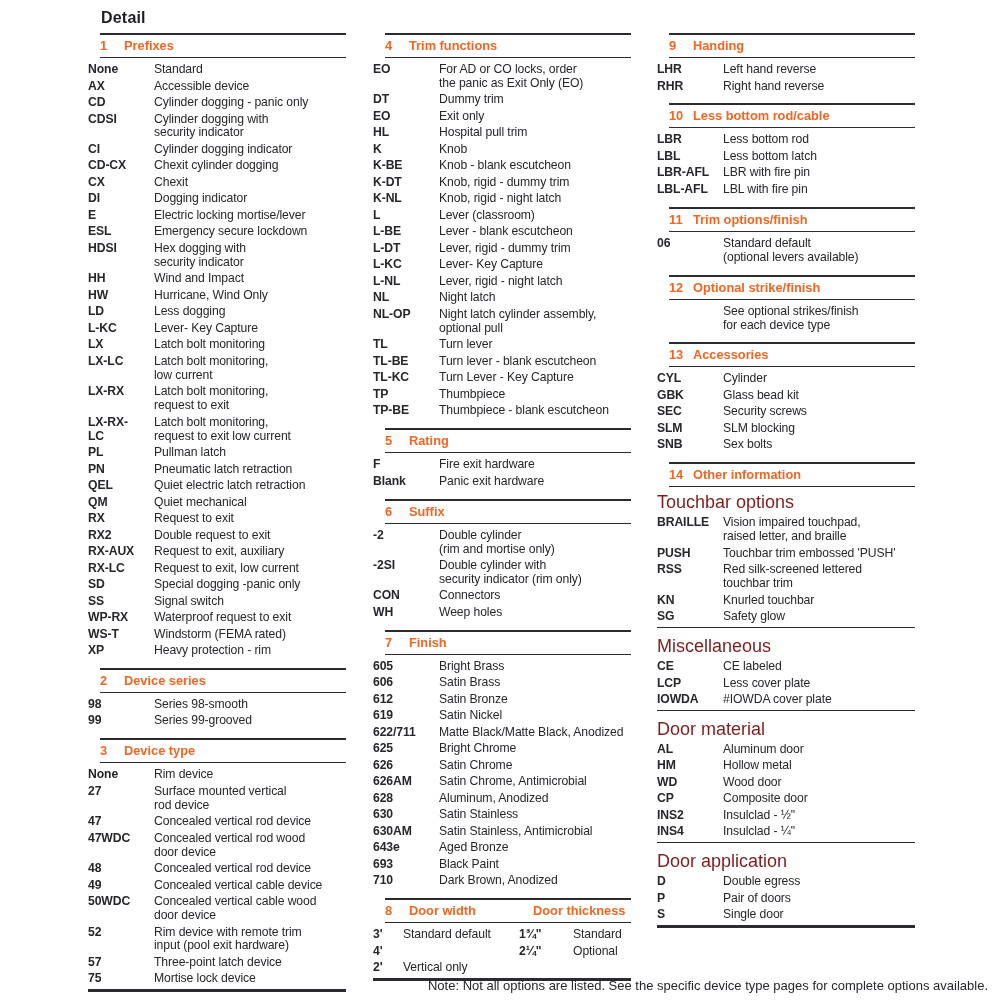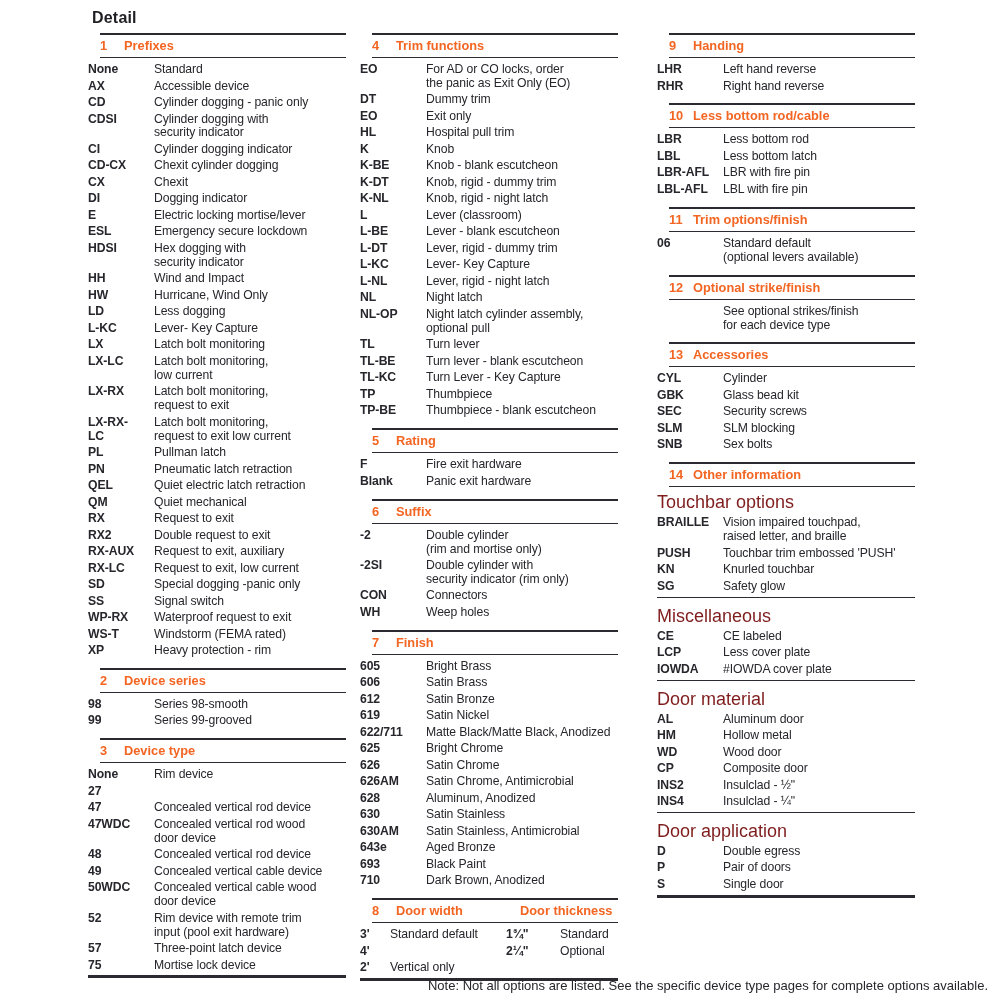--- a/index.html
+++ b/index.html
@@ -3,25 +3,25 @@
 <meta charset="utf-8">
 <style>
   html,body{margin:0;padding:0;}
   body{
     width:1000px;height:1000px;background:#ffffff;position:relative;
     font-family:"Liberation Sans", sans-serif;
     color:var(--txt,#26262c);
     -webkit-font-smoothing:antialiased;
   }
   .page-title{
-    position:absolute;left:92px;top:9px;
+    position:absolute;left:101px;top:9px;
     font-size:16px;font-weight:bold;color:#1e1e24;letter-spacing:.2px;
   }
   .col{position:absolute;top:33px;width:258px;}
-  .col-1{left:88px}.col-2{left:360px}.col-3{left:657px}
+  .col-1{left:88px}.col-2{left:373px}.col-3{left:657px}
   .sec{margin-bottom:10px;}
   .sec-head{
     position:relative;
     border-top:2.5px solid var(--rule,#2b2a30);
     border-bottom:1.6px solid var(--rule,#2b2a30);
     padding:3px 0 4px 0;margin-bottom:5px;
     color:var(--accent,#f26522);font-weight:bold;font-size:12.8px;margin-left:12px;
   }
   .sec-num{display:inline-block;width:24px;}
   .sec-title2{position:absolute;left:148px;top:3px;text-align:center;}
@@ -196,20 +196,22 @@
       </div>
     </div>
     <div class="sec">
       <div class="sec-head"><span class="sec-num">3</span><span class="sec-title">Device type</span></div>
       <div class="row">
         <span class="code">None</span>
         <span class="desc">Rim device</span>
       </div>
       <div class="row">
         <span class="code">27</span>
+        <span class="desc">Surface mounted vertical
+rod device</span>
       </div>
       <div class="row">
         <span class="code">47</span>
         <span class="desc">Concealed vertical rod device</span>
       </div>
       <div class="row">
         <span class="code">47WDC</span>
         <span class="desc">Concealed vertical rod wood
 door device</span>
       </div>
@@ -519,20 +521,25 @@
         <div class="row">
           <span class="code">BRAILLE</span>
           <span class="desc">Vision impaired touchpad,
 raised letter, and braille</span>
         </div>
         <div class="row">
           <span class="code">PUSH</span>
           <span class="desc">Touchbar trim embossed 'PUSH'</span>
         </div>
         <div class="row">
+          <span class="code">RSS</span>
+          <span class="desc">Red silk-screened lettered
+touchbar trim</span>
+        </div>
+        <div class="row">
           <span class="code">KN</span>
           <span class="desc">Knurled touchbar</span>
         </div>
         <div class="row">
           <span class="code">SG</span>
           <span class="desc">Safety glow</span>
         </div>
       </div>
       <div class="subsec">
         <div class="subsec-title">Miscellaneous</div>

